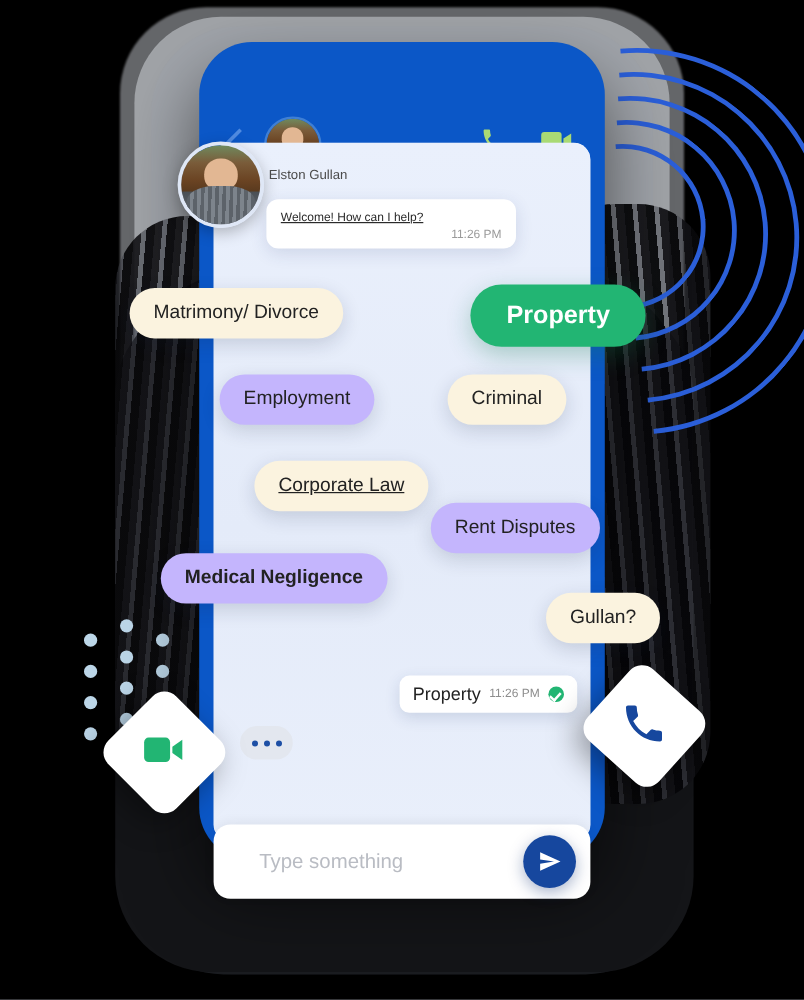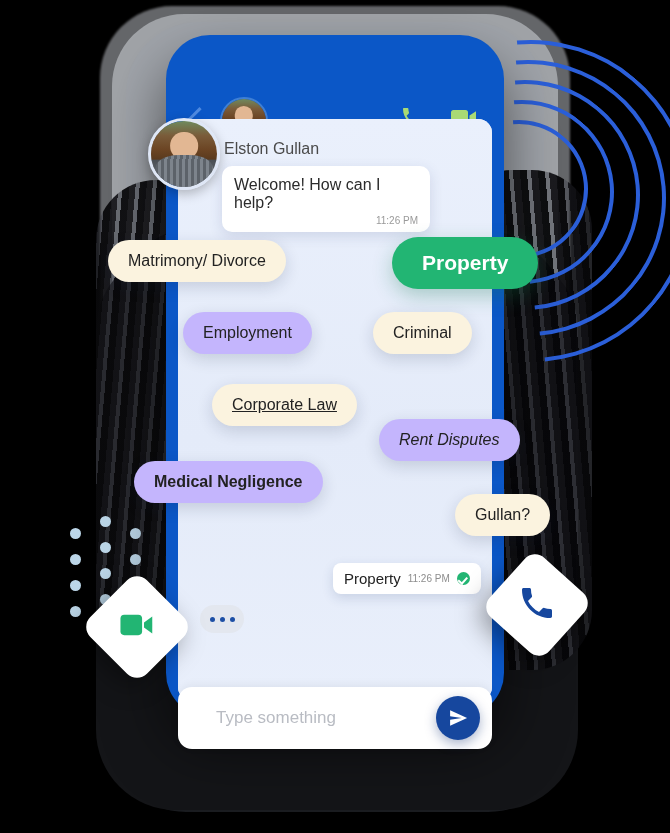--- a/index.html
+++ b/index.html
@@ -53,25 +53,25 @@
   .icon-green{color:#a9da74;}
 
   
   .ava{position:relative;width:100%;height:100%;background:linear-gradient(180deg,#6f8a5e 0%,#7a5c3a 22%,#6b4423 44%,#5a3a1e 58%,#4a4f55 59%,#6e737a 100%);}
   .ava::before{content:"";position:absolute;left:50%;top:16%;width:42%;height:42%;transform:translateX(-50%);border-radius:48% 48% 44% 44%;background:#e2b793;}
   .ava::after{content:"";position:absolute;left:50%;top:52%;width:86%;height:48%;transform:translateX(-50%);border-radius:40% 40% 0 0;
       background:repeating-linear-gradient(92deg,#5c6269 0 3px,#7d848c 3px 6px);}
 
   
   .sender-avatar{position:absolute;left:148px;top:118px;width:66px;height:66px;border-radius:50%;overflow:hidden;border:3px solid #dfe7f6;box-shadow:0 4px 12px rgba(0,0,0,.25);z-index:6;}
-  .sender-name{position:absolute;left:224px;top:140px;font-size:16px;color:#4a4a4a;z-index:6;}
+  .sender-name{position:absolute;left:224px;top:140px;font-size:11px;color:#4a4a4a;z-index:6;}
 
   .bubble-in{position:absolute;left:222px;top:166px;width:208px;background:#fff;border-radius:10px;padding:10px 12px 6px 12px;
       box-shadow:0 4px 14px rgba(40,60,110,.14);z-index:6;box-sizing:border-box;}
-  .bubble-in .txt{font-size:16px;color:#2b2b2b;}
+  .bubble-in .txt{font-size:10px;color:#2b2b2b;text-decoration:underline;}
   .bubble-in .time{font-size:10px;color:#9a9a9a;text-align:right;margin-top:3px;}
 
   
   .chip{position:absolute;border-radius:26px;padding:0 20px;height:42px;line-height:42px;font-size:16px;color:#222;
         box-shadow:0 5px 16px rgba(20,30,60,.16);white-space:nowrap;z-index:7;}
   .chip.cream{background:#fbf3df;}
   .chip.pink{background:#c4b5fd;}
   .chip.green{background:#22b573;color:#fff;font-weight:bold;font-size:21px;height:52px;line-height:52px;padding:0 30px;border-radius:28px;
         box-shadow:0 7px 20px rgba(20,120,80,.3);}
 
@@ -184,21 +184,21 @@
     <div class="txt">Welcome! How can I help?</div>
     <div class="time">11:26 PM</div>
   </div>
 
   <div id="chips-host">
       <div class="chip cream" style="left: 108px; top: 240px; text-align: right;">Matrimony/ Divorce</div>
       <div class="chip green" style="left: 392px; top: 237px;">Property</div>
       <div class="chip pink" style="left: 183px; top: 312px;">Employment</div>
       <div class="chip cream" style="left: 373px; top: 312px;">Criminal</div>
       <div class="chip cream" style="left: 212px; top: 384px; text-decoration: underline;">Corporate Law</div>
-      <div class="chip pink" style="left: 379px; top: 419px; font-style: italic;">Rent Disputes</div>
+      <div class="chip pink" style="left: 359px; top: 419px;">Rent Disputes</div>
       <div class="chip pink" style="left: 134px; top: 461px; font-weight: bold;">Medical Negligence</div>
       <div class="chip cream" style="left: 455px; top: 494px;">Gullan?</div>
     </div>
 
   <div class="bubble-out">
     <span class="txt">Property</span>
     <span class="time">11:26 PM</span>
     <span class="check"></span>
   </div>
 

